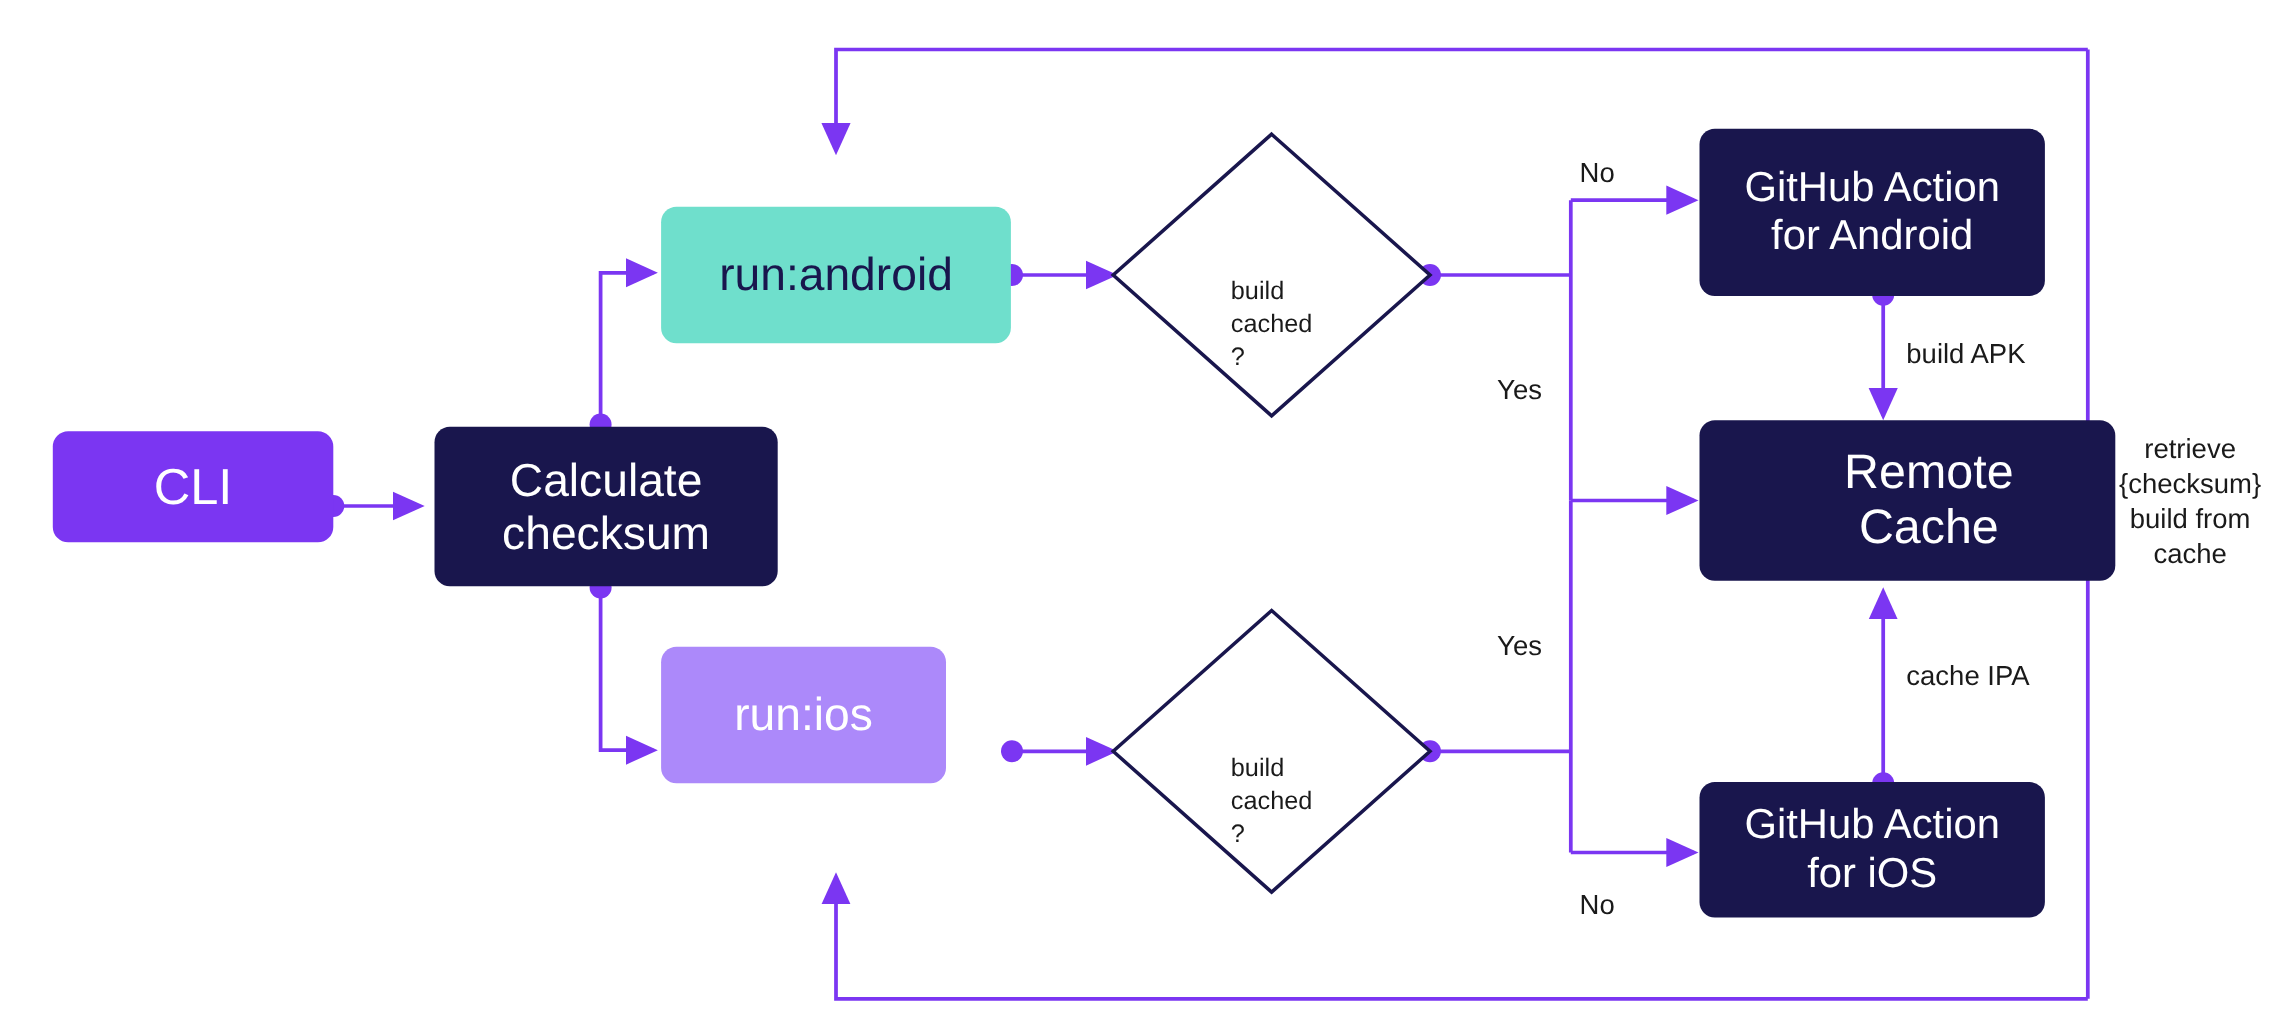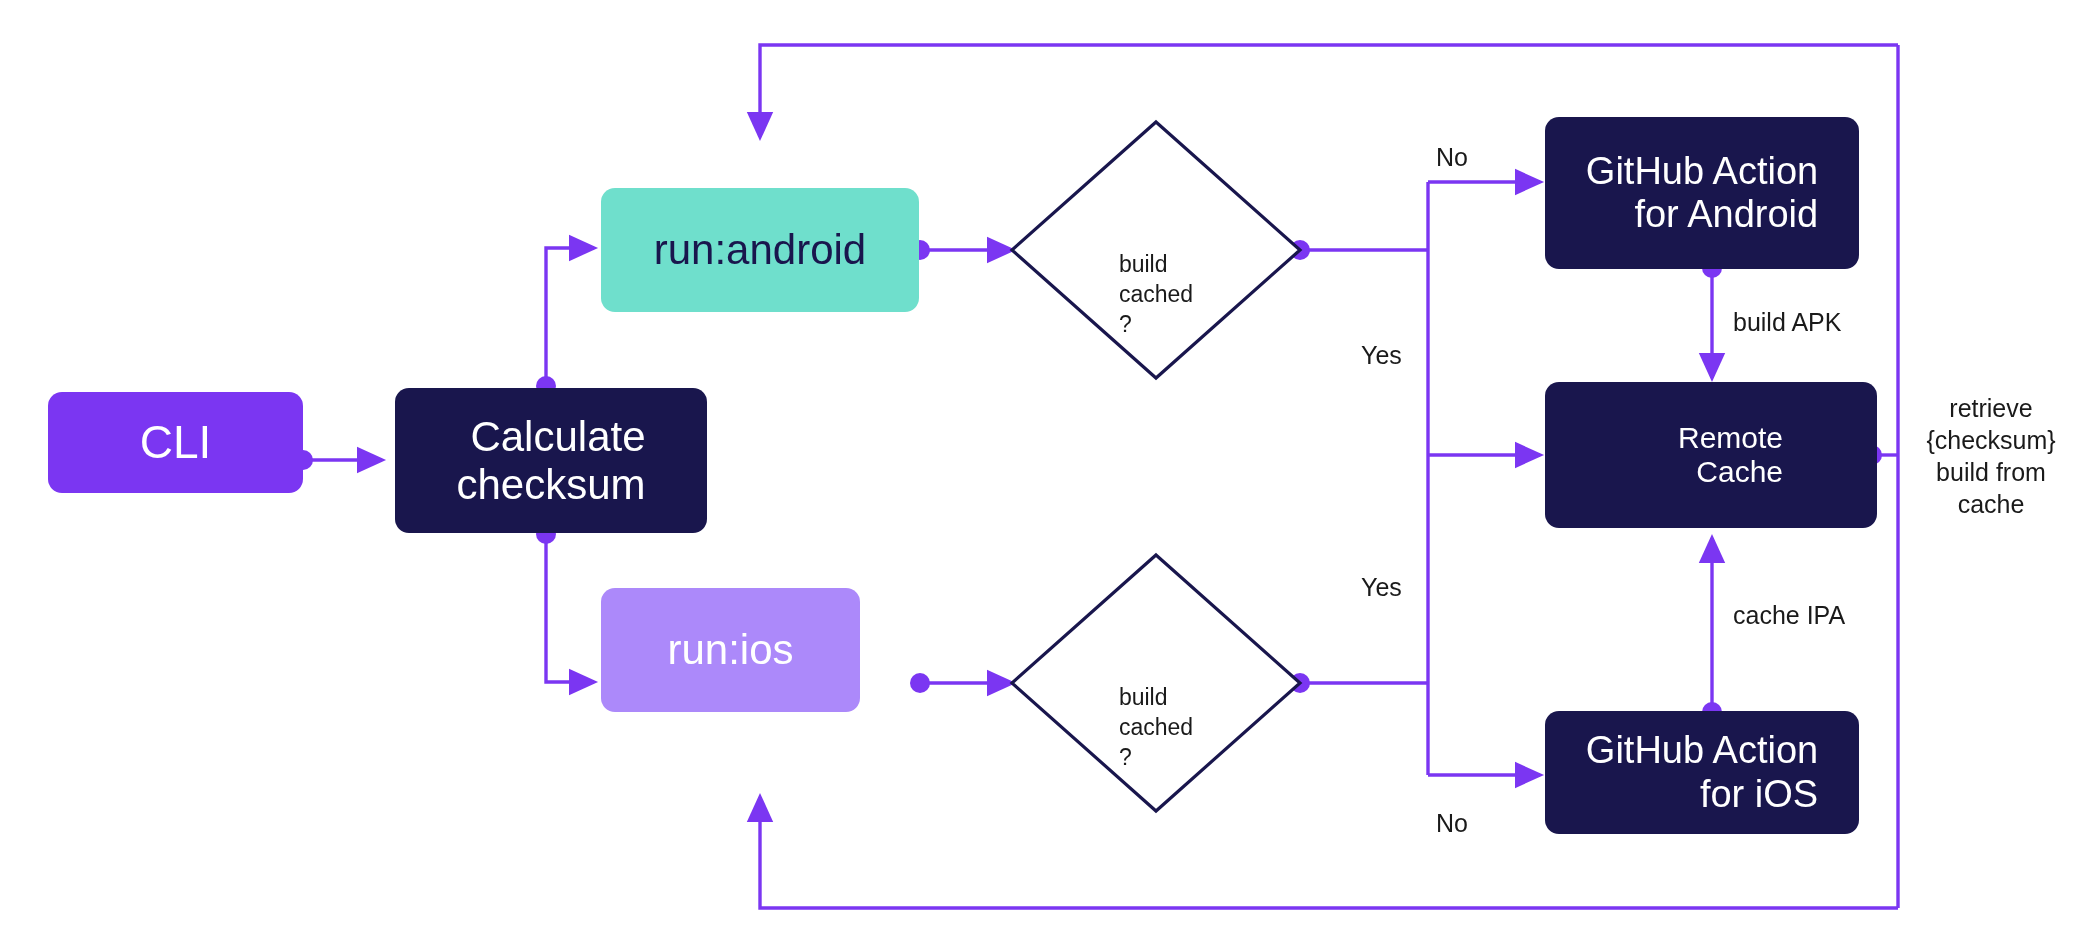--- a/index.html
+++ b/index.html
@@ -21,21 +21,21 @@
     position: absolute;
     left: 0; top: 0;
     width: 2076px;
     height: 942px;
   }
   .node {
     position: absolute;
     display: flex;
     align-items: center;
     justify-content: center;
-    text-align: right;
+    text-align: center;
     border-radius: 14px;
     box-sizing: border-box;
     line-height: 1.14;
     white-space: pre-line;
   }
   .node.navy   { background: #19164d; color: #ffffff; }
   .node.violet { background: #7b36f2; color: #ffffff; }
   .node.teal   { background: #6fdfcc; color: #19164d; }
   .node.lilac  { background: #ac89fa; color: #ffffff; }
 
@@ -141,21 +141,21 @@
   <div class="node navy" style="left:395px; top:388px; width:312px; height:145px; font-size:42px;">Calculate
 checksum</div>
 
   <div class="node teal" style="left:601px; top:188px; width:318px; height:124px; font-size:42px;">run:android</div>
 
   <div class="node lilac" style="left:601px; top:588px; width:259px; height:124px; font-size:42px;">run:ios</div>
 
   <div class="node navy" style="left:1545px; top:117px; width:314px; height:152px; font-size:38px;">GitHub Action
 for Android</div>
 
-  <div class="node navy" style="left:1545px; top:382px; width:332px; height:146px; font-size:30px;padding-left:39px;">Remote
+  <div class="node navy" style="left:1545px; top:382px; width:378px; height:146px; font-size:44px;padding-left:39px;">Remote
 Cache</div>
 
   <div class="node navy" style="left:1545px; top:711px; width:314px; height:123px; font-size:38px;">GitHub Action
 for iOS</div>
 
   <div class="diamond-label" style="left:1076px; top:210px; width:160px; height:82px;">build
 cached
 ?</div>
 
   <div class="diamond-label" style="left:1076px; top:643px; width:160px; height:82px;">build

